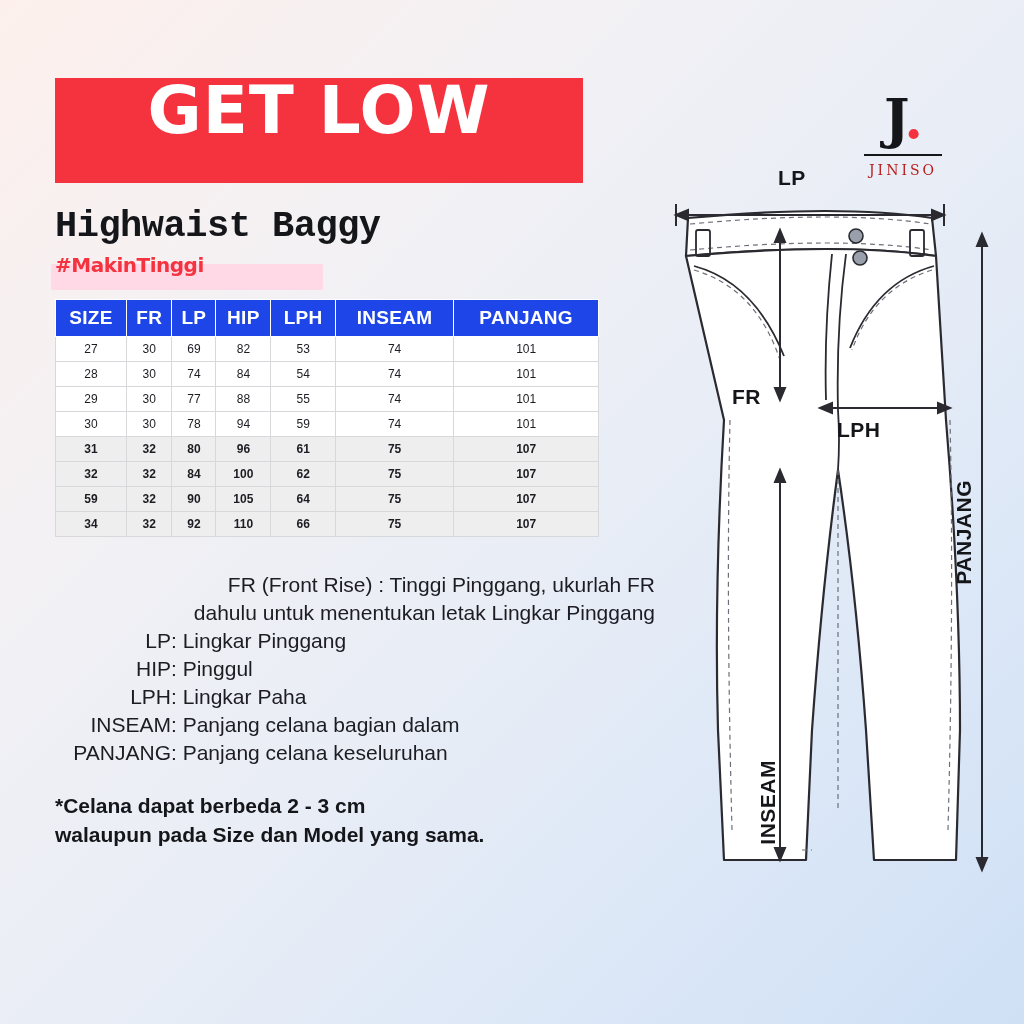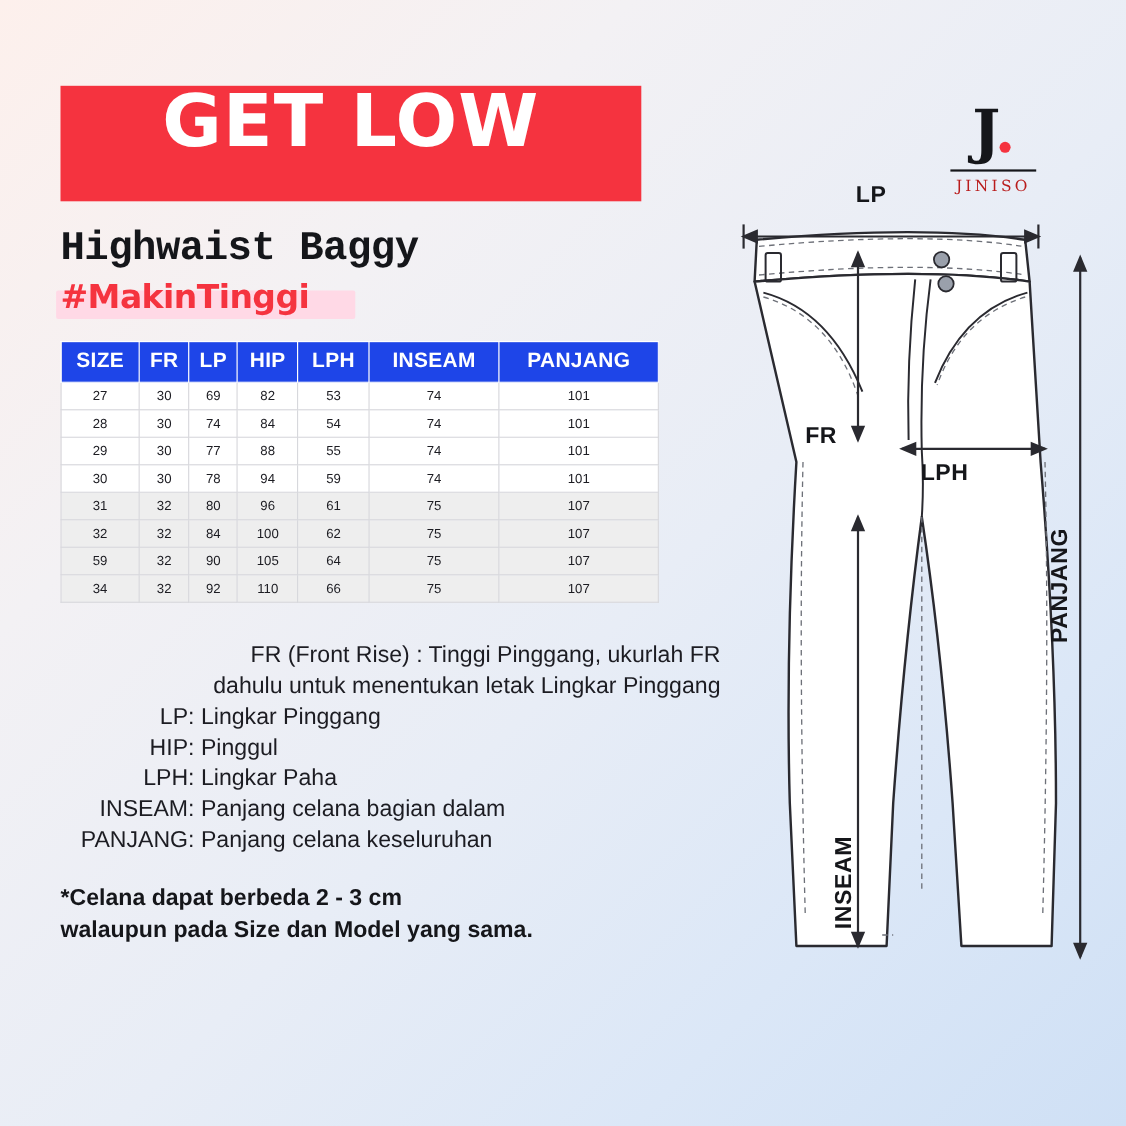--- a/index.html
+++ b/index.html
@@ -63,21 +63,21 @@
     position: absolute;
     left: -4px;
     top: 11px;
     width: 272px;
     height: 26px;
     background: #ffd9e6;
     border-radius: 2px;
   }
   .hashtag {
     position: relative;
-    font-size: 30px;
+    font-size: 20px;
     font-weight: bold;
     color: #f5333f;
     font-family: "DejaVu Sans", sans-serif;
     letter-spacing: -0.5px;
   }
 
   
   table.size-table {
     margin-top: 22px;
     border-collapse: collapse;
@@ -97,20 +97,21 @@
   }
   table.size-table td {
     border: 1px solid #d7d8dc;
     text-align: center;
     padding: 5px 2px;
     background: #ffffff;
     font-size: 12px;
   }
   table.size-table tr.alt td {
     background: #eeeeee;
+    font-weight: bold;
   }
 
   
   .legend {
     margin-top: 34px;
     font-size: 21px;
     color: #1c1c22;
     line-height: 1.33;
     text-align: right;
   }

